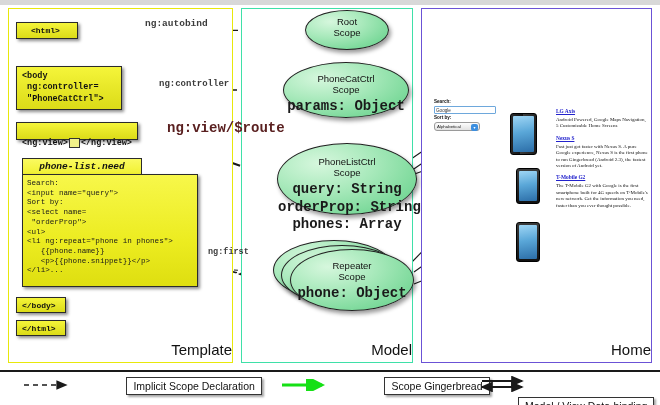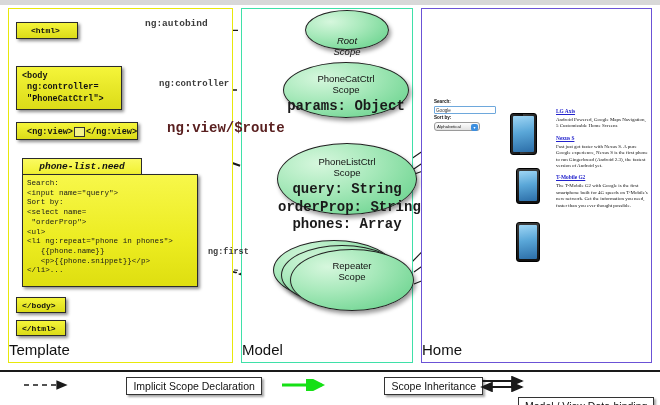--- a/index.html
+++ b/index.html
@@ -9,32 +9,32 @@
     font-family:"Liberation Sans", sans-serif;
     position:relative;
   }
   #stage{position:absolute;left:0;top:0;width:660px;height:405px;}
 
   
   .col{position:absolute;background:#fff;box-sizing:border-box;}
   #col-template{left:8px;top:8px;width:225px;height:355px;border:1.5px solid #e8e80b;}
   #col-model{left:241px;top:8px;width:172px;height:355px;border:1.5px solid #3fe0a8;}
   #col-view{left:421px;top:8px;width:231px;height:355px;border:1.5px solid #6b52d6;}
-  .col-title{position:absolute;bottom:4px;width:100%;text-align:left;
+  .col-title{position:absolute;bottom:4px;width:100%;text-align:right;
     font-size:15px;color:#111;font-family:"Liberation Sans",sans-serif;}
 
   
   .ybox{position:absolute;background:linear-gradient(180deg,#f5f53a 0%,#e9e92a 45%,#dcdc18 100%);
     border:1.5px solid #2b2b2b;box-sizing:border-box;
     box-shadow:2px 2px 3px rgba(0,0,0,.45);
     font-family:"Liberation Mono","DejaVu Sans Mono",monospace;
     font-weight:bold;color:#111;}
   #box-html{left:16px;top:22px;width:62px;height:17px;font-size:8px;padding:3px 0 0 14px;}
   #box-body{left:16px;top:66px;width:106px;height:44px;font-size:8.5px;padding:4px 0 0 5px;line-height:1.35;}
-  #box-ngview{left:16px;top:122px;width:122px;height:18px;font-size:8.5px;padding:4px 0 0 5px;text-align:right;}
+  #box-ngview{left:16px;top:122px;width:122px;height:18px;font-size:8.5px;padding:15px 0 0 5px;}
   #box-close-body{left:16px;top:297px;width:50px;height:16px;font-size:8px;padding:3px 0 0 5px;}
   #box-close-html{left:16px;top:320px;width:50px;height:16px;font-size:8px;padding:3px 0 0 5px;}
   .ngview-slot{display:inline-block;width:9px;height:8px;border:1px solid #333;background:#f2f28a;
     vertical-align:middle;margin:0 1px;}
 
   
   #tmpl-note-tab{position:absolute;left:22px;top:158px;width:120px;height:17px;
     background:linear-gradient(180deg,#fafa60 0%,#f0f02f 100%);
     border:1.5px solid #2b2b2b;border-bottom:none;box-sizing:border-box;
     font-family:"Liberation Mono","DejaVu Sans Mono",monospace;
@@ -48,21 +48,21 @@
     font-size:7.6px;color:#1a1a1a;padding:4px 0 0 4px;line-height:1.28;white-space:pre;}
 
   
   .scope{position:absolute;border-radius:50%;border:1.4px solid #222;
     background:radial-gradient(ellipse at 30% 28%, #d6f7dd 0%, #a8e9bb 40%, #78d898 78%, #5fc985 100%);
     box-shadow:2px 3px 4px rgba(0,0,0,.4);
     text-align:center;box-sizing:border-box;}
   .scope .sname{font-family:"Liberation Sans",sans-serif;font-size:9.5px;color:#111;line-height:1.12;}
   .scope .sprops{font-family:"Liberation Mono","DejaVu Sans Mono",monospace;
     font-size:14px;font-weight:bold;color:#1a1a1a;line-height:1.25;margin-top:3px;}
-  #scope-root{left:305px;top:10px;width:84px;height:40px;padding-top:25px;font-style:italic;}
+  #scope-root{left:305px;top:10px;width:84px;height:40px;padding-top:6px;}
   #scope-cat{left:283px;top:62px;width:126px;height:56px;padding-top:11px;}
   #scope-list{left:277px;top:143px;width:140px;height:72px;padding-top:13px;}
   .rep-stack{position:absolute;border-radius:50%;border:1.4px solid #222;
     background:radial-gradient(ellipse at 30% 28%, #d6f7dd 0%, #a8e9bb 40%, #78d898 78%, #5fc985 100%);
     box-shadow:2px 3px 4px rgba(0,0,0,.4);}
   #rep-a{left:273px;top:240px;width:120px;height:58px;}
   #rep-b{left:281px;top:245px;width:120px;height:58px;}
   #scope-rep{left:290px;top:249px;width:124px;height:62px;padding-top:11px;}
 
   
@@ -220,20 +220,21 @@
     <div class="sprops" style="white-space:pre;">query: String
 orderProp: String
 phones: Array</div>
   </div>
 
   <div class="rep-stack" id="rep-a"></div>
   <div class="rep-stack" id="rep-b"></div>
   <div class="scope" id="scope-rep">
     <div class="sname" style="white-space:pre;">Repeater
 Scope</div>
+    <div class="sprops" style="white-space:pre;">phone: Object</div>
   </div>
 
   <div class="col" id="col-view">
     <div class="col-title">Home</div>
   </div>
 
   <div id="search-form">
     <div class="sf-label">Search:</div>
     <div id="search-input">Google</div>
     <div class="sf-label" style="margin-top:1px;">Sort by:</div>
@@ -295,21 +296,21 @@
       <span class="lg-gfx">
         <svg width="52" height="12">
           <defs>
               <marker id="lgA2" markerWidth="6" markerHeight="6" refX="5" refY="3" orient="auto">
             <path d="M0,0 L6,3 L0,6 z" fill="#16e016"></path>
               </marker>
             </defs>
           <path d="M2,6 L42,6" stroke="#16e016" stroke-width="3.2" marker-end="url(#lgA2)"></path>
         </svg>
       </span>
-      <span class="lg-box">Scope Inheritance</span>
+      <span class="lg-box">Scope Gingerbread</span>
     </div>
     <div class="lg-item" id="lg3">
       <span class="lg-gfx">
         <svg width="52" height="16">
           <defs>
               <marker id="lgA3" markerWidth="7" markerHeight="7" refX="6" refY="3" orient="auto">
             <path d="M0,0 L7,3 L0,6 z" fill="#1a1a1a"></path>
               </marker>
             <marker id="lgA4" markerWidth="7" markerHeight="7" refX="1" refY="3" orient="auto">
             <path d="M7,0 L0,3 L7,6 z" fill="#1a1a1a"></path>

